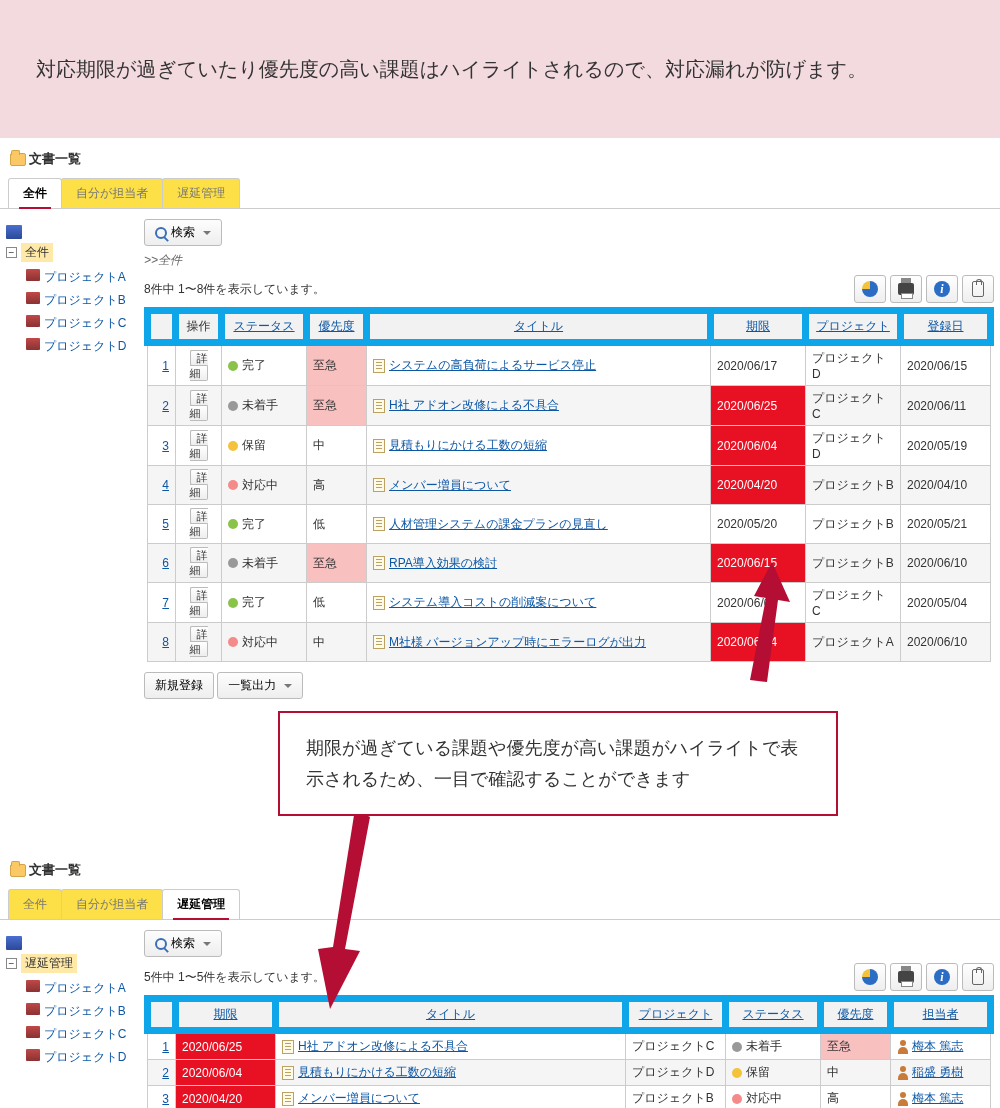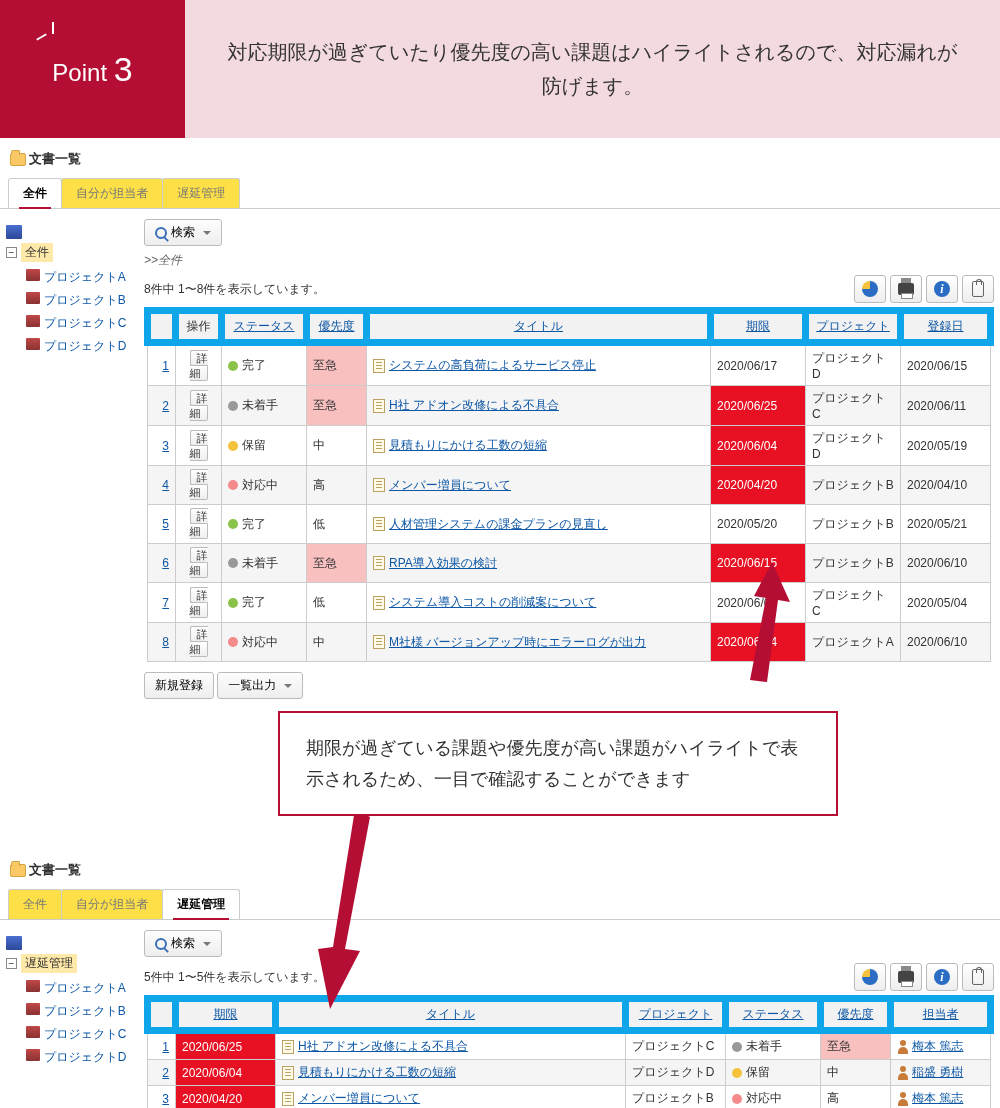--- a/index.html
+++ b/index.html
@@ -87,28 +87,20 @@
   .callout-wrap { position:relative; height:150px; }
   .callout { position:absolute; left:278px; top:12px; width:560px; border:2px solid #b40e34; background:#fff; padding:20px 26px; font-size:18px; line-height:1.7; z-index:5; }
   .arrow-svg { position:absolute; left:300px; top:110px; z-index:4; }
   
   .arrow-up { position:absolute; left:732px; top:562px; z-index:3; }
 </style>
 </head>
 <body>
 
 <div class="banner">
-  <div class="banner-left">
-    <span class="tick1"></span>
-      <span class="tick2"></span>
-    <div class="banner-left-text">
-      <span>Point</span>
-      <span class="num">3</span>
-    </div>
-  </div>
   <div class="banner-right">対応期限が過ぎていたり優先度の高い課題はハイライトされるので、対応漏れが防げます。</div>
 </div>
 
 <div class="section-head">
   <span class="folder-icon"></span>
   <span class="section-title">文書一覧</span>
 </div>
 
 <div class="tabs">
   <div class="tab active">全件</div>

